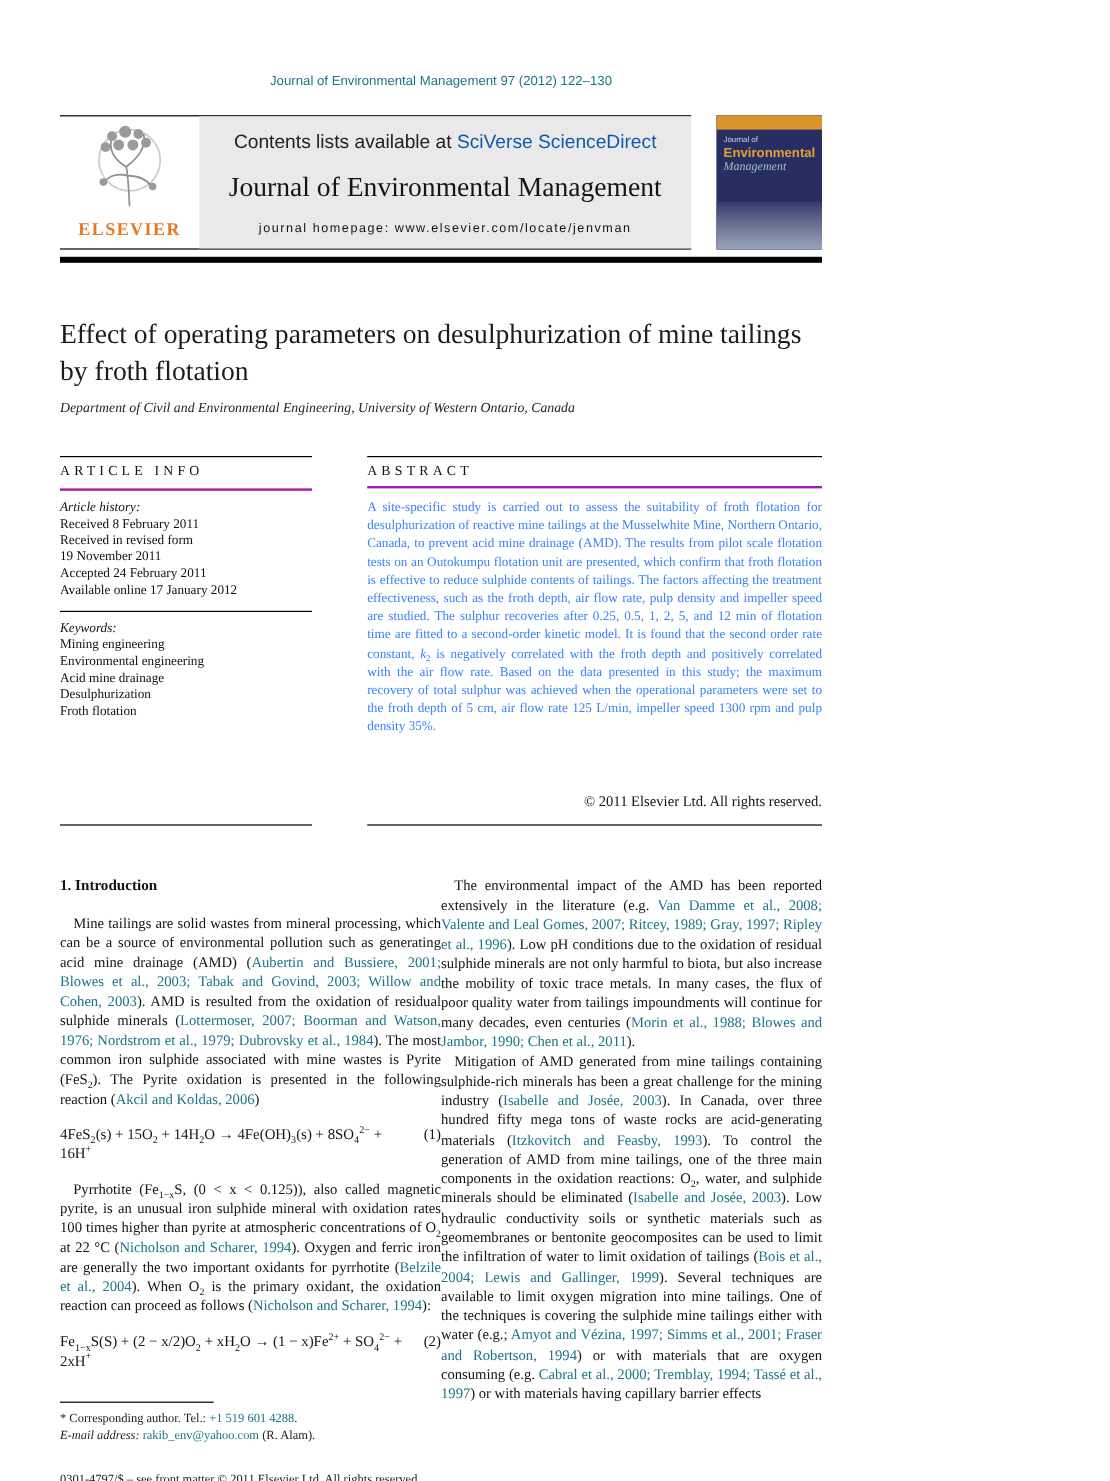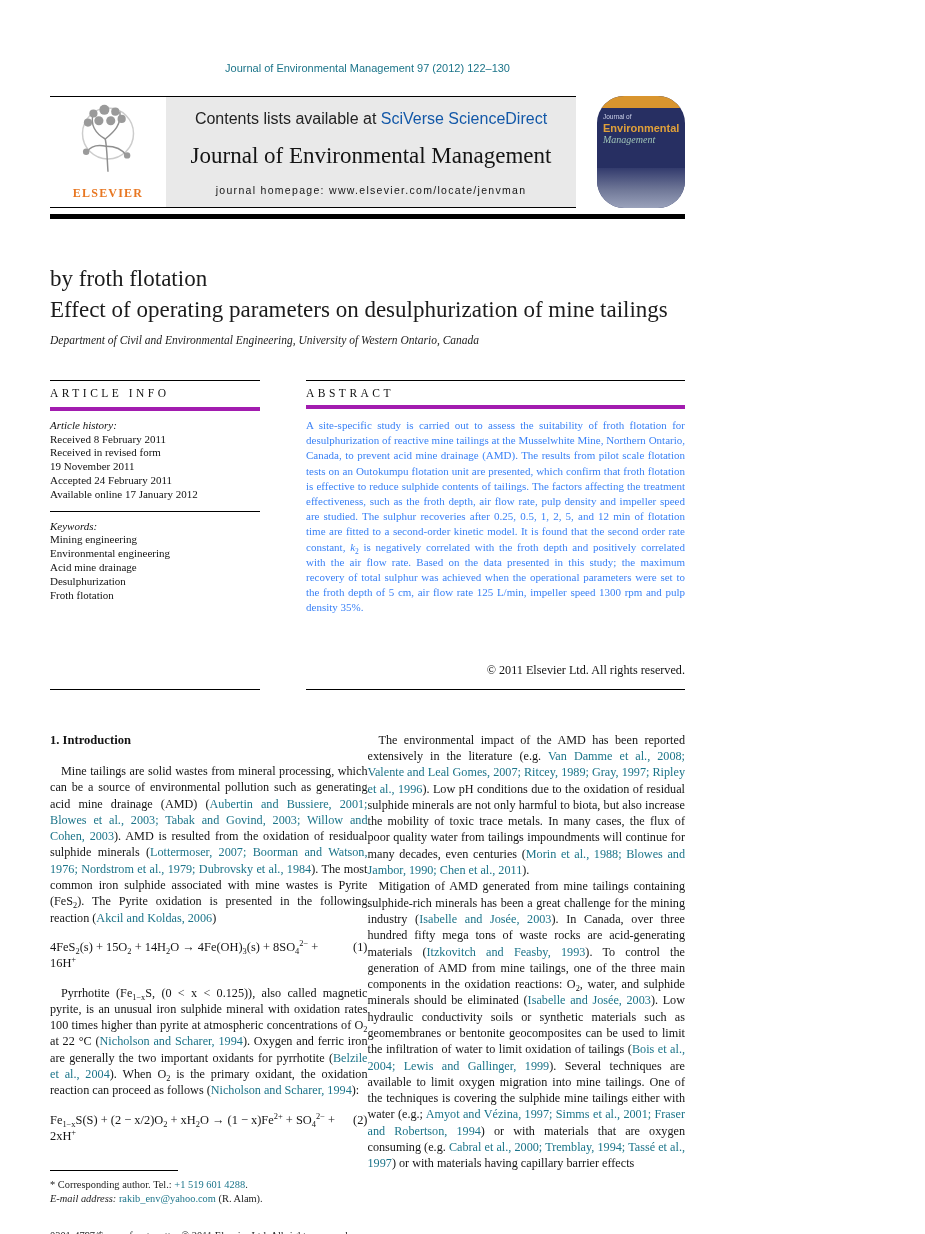--- a/index.html
+++ b/index.html
@@ -31,60 +31,59 @@
   .header-main{
     flex:1;display:flex;height:112px;
     border-top:1px solid #000;border-bottom:1px solid #000;background:#fff;
   }
   .logo-col{
     width:116px;display:flex;flex-direction:column;align-items:center;
     justify-content:space-between;padding:5px 0 6px;
   }
   .tree{width:82px;height:74px;}
   .elsevier-word{
-    font-size:12px;font-weight:bold;color:var(--orange);letter-spacing:1.2px;
+    font-size:15px;font-weight:bold;color:var(--orange);letter-spacing:1.2px;
   }
   .banner{
     flex:1;background:#e9e9e9;text-align:center;
     display:flex;flex-direction:column;justify-content:space-between;
     padding:13px 8px 11px;
   }
   .contents-line{font-family:"Liberation Sans","DejaVu Sans",sans-serif;font-size:16px;color:#222;}
   .blue-link{color:var(--blue);cursor:pointer;}
   .journal-title{font-size:23px;color:#141414;line-height:26px;}
   .homepage{
     font-family:"Liberation Sans","DejaVu Sans",sans-serif;
     font-size:10.5px;letter-spacing:1.3px;color:#141414;cursor:pointer;
   }
 
   .cover{
     width:88px;background:var(--navy);display:flex;flex-direction:column;
     overflow:hidden;
-    border-radius:27px;
   }
   .cover-band{height:12px;background:var(--cover-orange);}
   .cover-l1{color:#cdd2ea;font-size:6.5px;padding:5px 6px 0;font-family:"Liberation Sans","DejaVu Sans",sans-serif;}
   .cover-l2{color:#e0a03a;font-size:11px;font-weight:bold;padding:2px 6px 0;font-family:"Liberation Sans","DejaVu Sans",sans-serif;}
   .cover-l3{color:#9fc3b6;font-size:10px;font-style:italic;padding:0 6px;}
   .cover-photo{margin-top:auto;height:40px;background:linear-gradient(180deg,#333b6d 0%,#707898 55%,#9aa2bb 100%);}
 
   .black-bar{height:5px;background:#000;margin-top:6px;}
 
   .article-title{
     margin-top:44px;font-size:23px;line-height:31px;color:#1b1b1b;max-width:760px;
   }
   .authors{margin-top:23px;font-size:15px;color:#111;}
   .authors sup{font-size:65%;}
   .affiliation{margin-top:9px;font-size:11.5px;font-style:italic;color:#222;}
 
   .meta-grid{
     margin-top:34px;display:grid;grid-template-columns:210px 1fr;column-gap:46px;
   }
   .col-heading{
-    border-top:1px solid #000;border-bottom:4px solid #a21caf;
+    border-top:1px solid #000;border-bottom:2px solid #a21caf;
     padding:6px 0;font-size:11.5px;letter-spacing:3.5px;text-transform:uppercase;color:#111;
   }
   .info-col{border-bottom:1px solid #000;font-size:11px;line-height:13.8px;color:#111;}
   .abstract-col{border-bottom:1px solid #000;display:flex;flex-direction:column;}
   .info-block{padding:8px 0 9px;}
   .ital{font-style:italic;}
   .info-divider{border-top:1px solid #000;}
   .abstract-text{
     padding:9px 0 4px;font-size:11px;line-height:15.2px;text-align:justify;color:#3b82f6;
   }
@@ -154,22 +153,22 @@
       <div class="cover-l1">Journal of</div>
       <div class="cover-l2">Environmental</div>
       <div class="cover-l3">Management</div>
       <div class="cover-photo"></div>
     </div>
   </div>
 
   <div class="black-bar"></div>
 
   <div class="article-title">
+      <div>Effect of operating parameters on desulphurization of mine tailings</div>
       <div>by froth flotation</div>
-      <div>Effect of operating parameters on desulphurization of mine tailings</div>
     </div>
 
 
   <div class="affiliation">Department of Civil and Environmental Engineering, University of Western Ontario, Canada</div>
 
   <div class="meta-grid">
     <div class="info-col">
       <div class="col-heading">article info</div>
       <div class="info-block">
         <div class="ital">Article history:</div>

